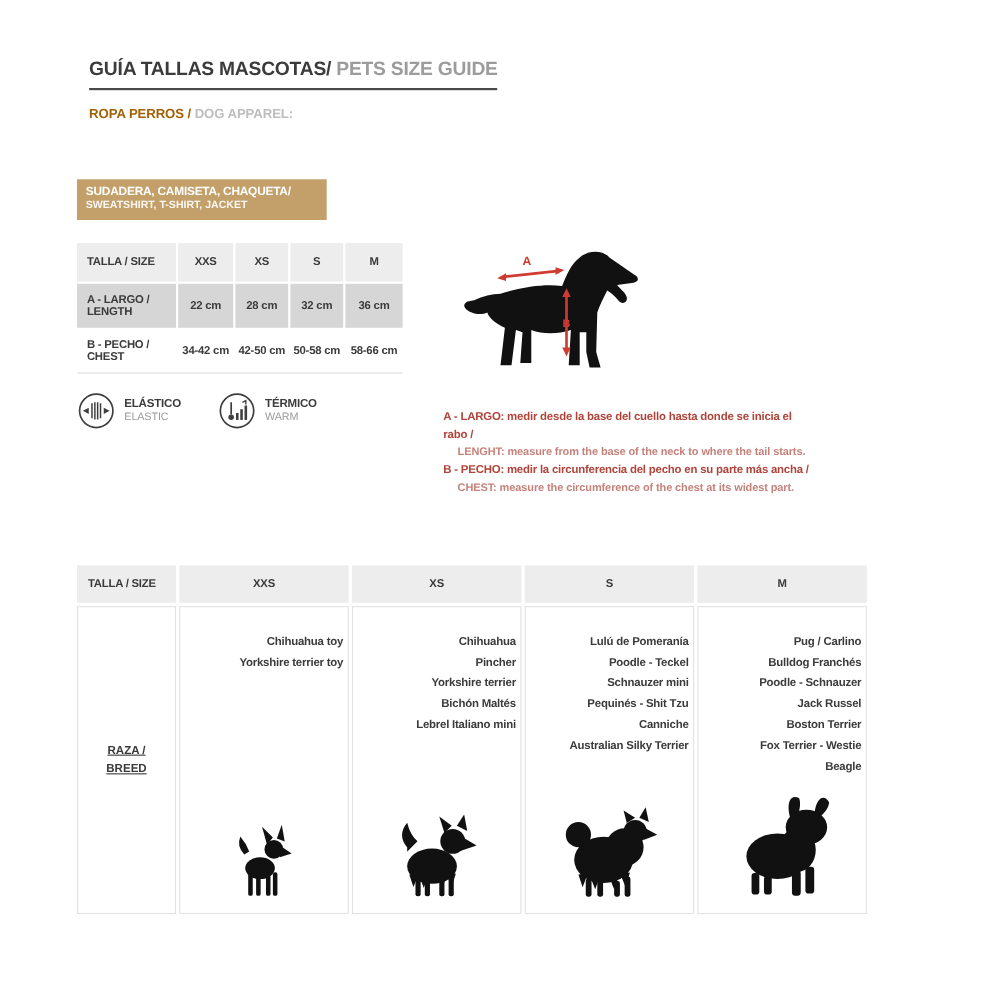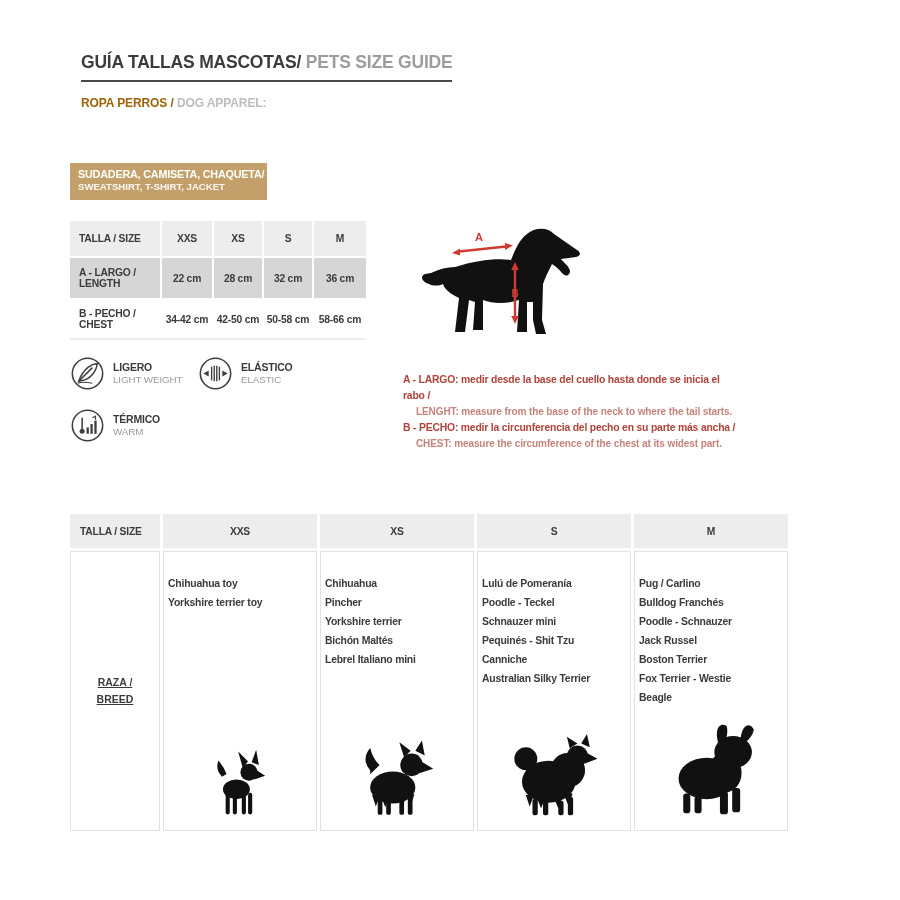--- a/index.html
+++ b/index.html
@@ -9,21 +9,21 @@
   
   .title-block{position:absolute;left:81px;top:52px;}
   .main-title{font-size:17.5px;font-weight:700;letter-spacing:-0.2px;
               border-bottom:2px solid #4a4a4a;padding-bottom:7px;display:inline-block;white-space:nowrap;}
   .main-title .en{color:#9c9c9c;font-weight:700;}
   .sub-title{margin-top:14px;font-size:12px;font-weight:700;letter-spacing:-0.1px;}
   .sub-title .es{color:#a16207;}
   .sub-title .en{color:#bdbdbd;}
 
   
-  .banner{position:absolute;left:70px;top:163px;width:197px;height:37px;box-sizing:border-box;
+  .banner{position:absolute;left:70px;top:163px;width:227px;height:37px;box-sizing:border-box;
           background:#c3a06a;color:#fff;padding:5px 8px 0 8px;line-height:1.2;}
   .banner .l1{font-size:10.8px;font-weight:700;letter-spacing:-0.2px;white-space:nowrap;}
   .banner .l2{font-size:9.6px;font-weight:700;opacity:.92;letter-spacing:0;}
 
   
   .stable{position:absolute;left:70px;top:221px;display:grid;
           grid-template-columns:90px 50px 48px 48px 52px;
           grid-template-rows:35px 40px 38px;gap:2px;
           font-size:10.3px;font-weight:700;color:#3b3b3b;border-bottom:2px solid #ececec;}
   .stable>div{display:flex;align-items:center;justify-content:center;letter-spacing:-0.2px;}
@@ -50,21 +50,21 @@
 
   
   .btable{position:absolute;left:70px;top:514px;}
   .bt-grid{display:grid;grid-template-columns:90px 154px 154px 154px 154px;gap:3px;}
   .bt-h{height:34px;background:#ededed;display:flex;align-items:center;justify-content:center;
         font-size:10.3px;font-weight:700;letter-spacing:-0.2px;}
   .bt-h.lft{justify-content:flex-start;padding-left:10px;}
   .bt-c{height:280px;background:#fff;border:1px solid #e2e2e2;position:relative;box-sizing:border-box;}
   .label-cell{display:flex;flex-direction:column;align-items:center;justify-content:center;
               font-size:10.5px;font-weight:700;line-height:17px;text-decoration:underline;}
-  .breeds{list-style:none;margin:0;padding:22px 4px 0 4px;text-align:left;
+  .breeds{list-style:none;margin:0;padding:22px 4px 0 4px;text-align:right;
           font-size:10.4px;font-weight:700;line-height:19px;color:#3b3b3b;letter-spacing:-0.2px;}
   .dog-wrap{position:absolute;bottom:12px;left:0;right:0;display:flex;justify-content:center;align-items:flex-end;}
 
   svg{display:block;}
 </style>
 </head>
 <body>
 
 <div class="canvas">
 
@@ -126,32 +126,20 @@
     <g fill="#cf3b30" stroke="#cf3b30">
       <line x1="100" y1="47" x2="100" y2="95" stroke-width="2.4"></line>
       <polygon points="100,40 96.2,48 103.8,48" stroke="none"></polygon>
       <polygon points="100,102 96.2,94 103.8,94" stroke="none"></polygon>
     </g>
     <text x="100" y="75" text-anchor="middle" font-size="10" font-weight="bold" fill="#cf3b30">B</text>
   </svg>
 
   <div class="features">
 
-    <div class="feature">
-      <svg class="ficon" viewBox="0 0 36 36" fill="none" stroke="#3f3f3f" stroke-width="1.6">
-        <circle cx="18" cy="18" r="15.6"></circle>
-        <path d="M9,26 C14,12 23,8 28,8 C27,16 21,24 11,25.5 Z"></path>
-        <path d="M9,26 L23,12"></path>
-        <path d="M8,28 C12,26.5 18,27 23,28" stroke-width="1.2"></path>
-      </svg>
-      <div class="ftxt">
-        <div class="es">LIGERO</div>
-        <div class="en">LIGHT WEIGHT</div>
-      </div>
-    </div>
 
 
     <div class="feature">
       <svg class="ficon" viewBox="0 0 36 36" fill="none" stroke="#3f3f3f" stroke-width="1.4">
         <circle cx="18" cy="18" r="15.6" stroke-width="1.6"></circle>
         <line x1="14" y1="11" x2="14" y2="25"></line>
         <line x1="16.7" y1="10" x2="16.7" y2="26"></line>
         <line x1="19.3" y1="10" x2="19.3" y2="26"></line>
         <line x1="22" y1="11" x2="22" y2="25"></line>
         <polygon points="5.5,18 11,15 11,21" fill="#3f3f3f" stroke="none"></polygon>

